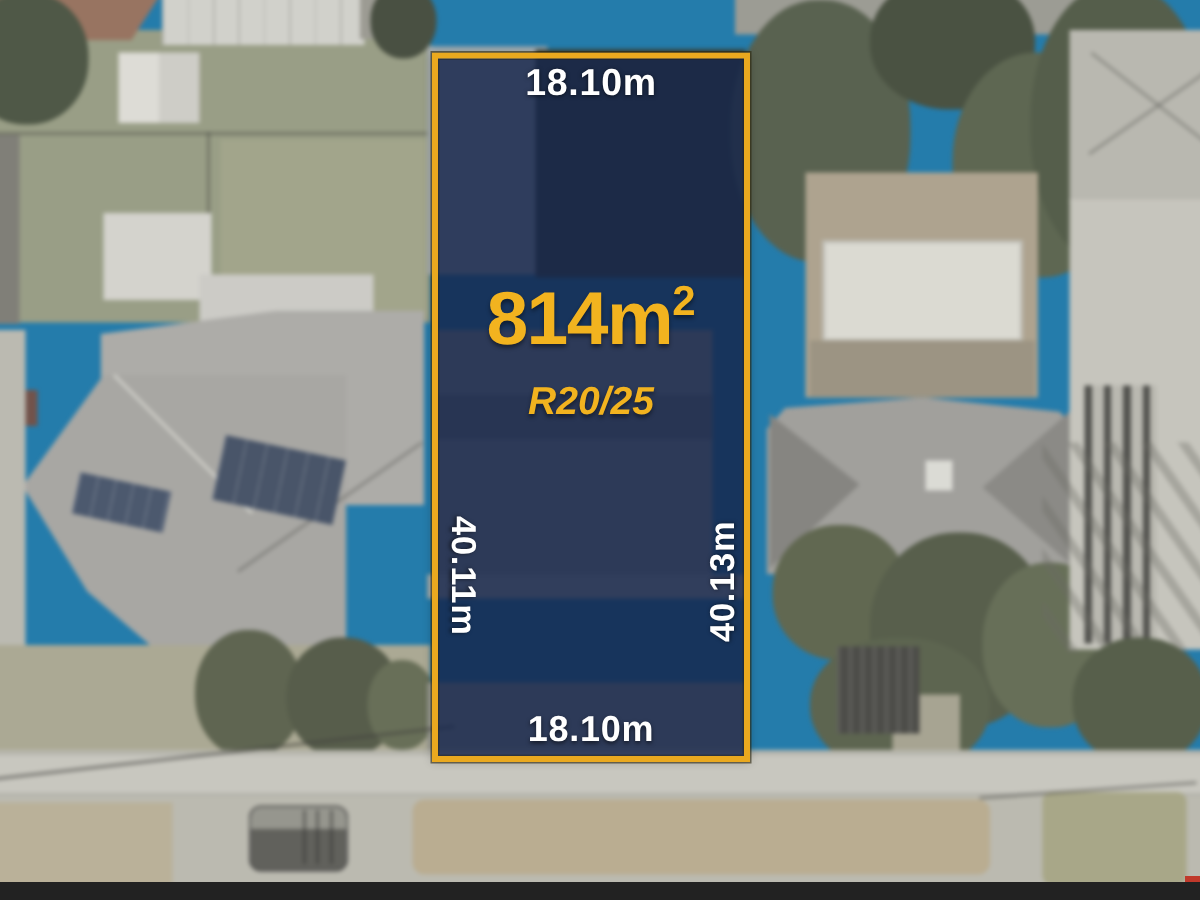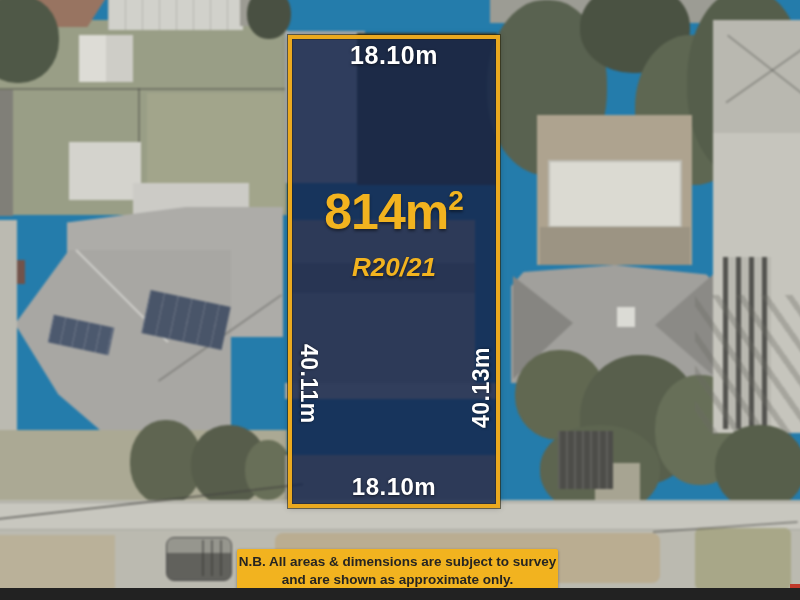--- a/index.html
+++ b/index.html
@@ -113,25 +113,21 @@
     <div class="abs" style="left:658px;top:536px;width:145px;height:2px;background:rgba(50,50,45,.5);transform:rotate(-4deg);transform-origin:left center;"></div>
     <div class="abs" style="left:-5px;top:524px;width:315px;height:2px;background:rgba(40,40,36,.6);transform:rotate(-6.5deg);transform-origin:left center;"></div>
     <div class="abs" style="left:171px;top:542px;width:64px;height:42px;border-radius:8px;border:1px solid #333;background:linear-gradient(180deg,#88887f 0 35%,#4a4a45 35%);"></div>
     <div class="abs" style="left:200px;top:545px;width:33px;height:36px;background:repeating-linear-gradient(90deg,transparent 0 7px,rgba(20,20,20,.5) 7px 9px);border-radius:0 7px 7px 0;"></div>
     <div class="abs" style="left:563px;top:436px;width:55px;height:58px;background:#33332f;background-image:repeating-linear-gradient(90deg,rgba(200,200,195,.15) 0 2px,transparent 2px 8px);"></div>
   </div>
 
   <div class="lot">
     <div class="dim dim-top">18.10m</div>
     <div class="area"><span>814m</span><span class="sup">2</span></div>
-    <div class="zoning">R20/21</div>
+    <div class="zoning">R20/25</div>
     <div class="dim dim-left">40.11m</div>
     <div class="dim dim-right">40.13m</div>
     <div class="dim dim-bottom">18.10m</div>
   </div>
 
-  <div class="banner">
-    <span>N.B. All areas &amp; dimensions are subject to survey</span>
-    <span>and are shown as approximate only.</span>
-  </div>
 
   <div class="wm"></div>
 </div>
 
 </body></html>

